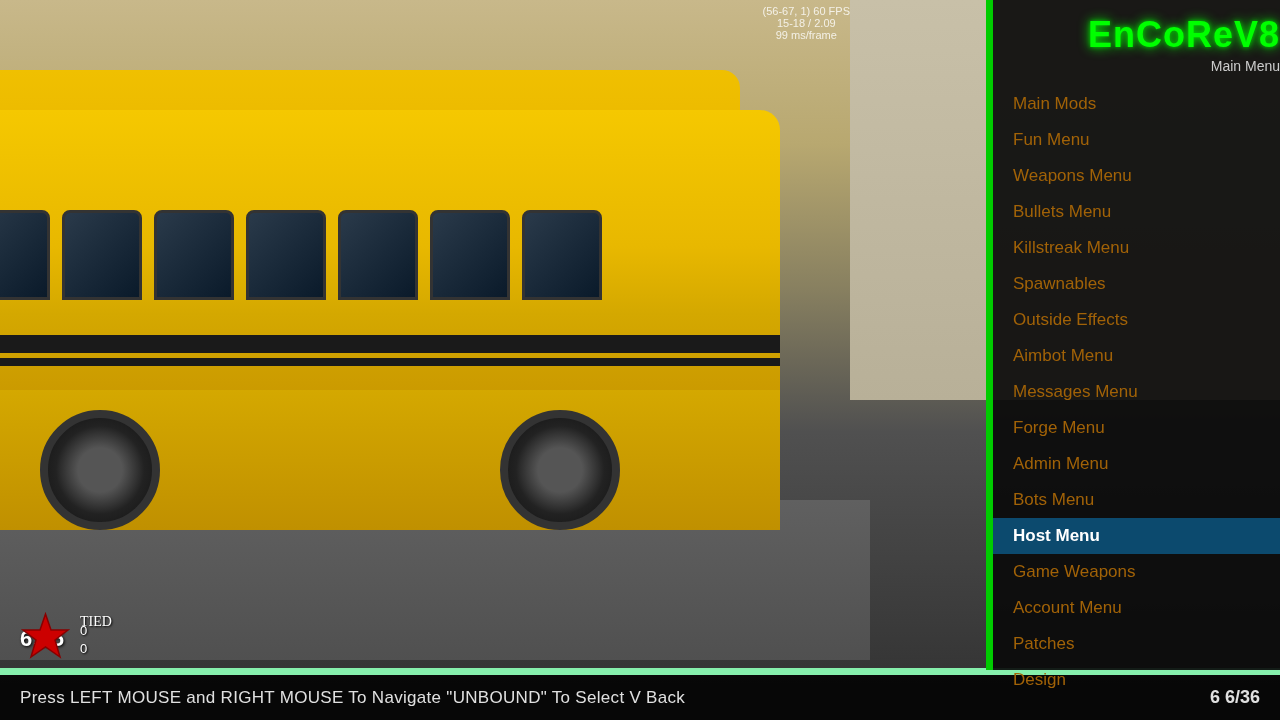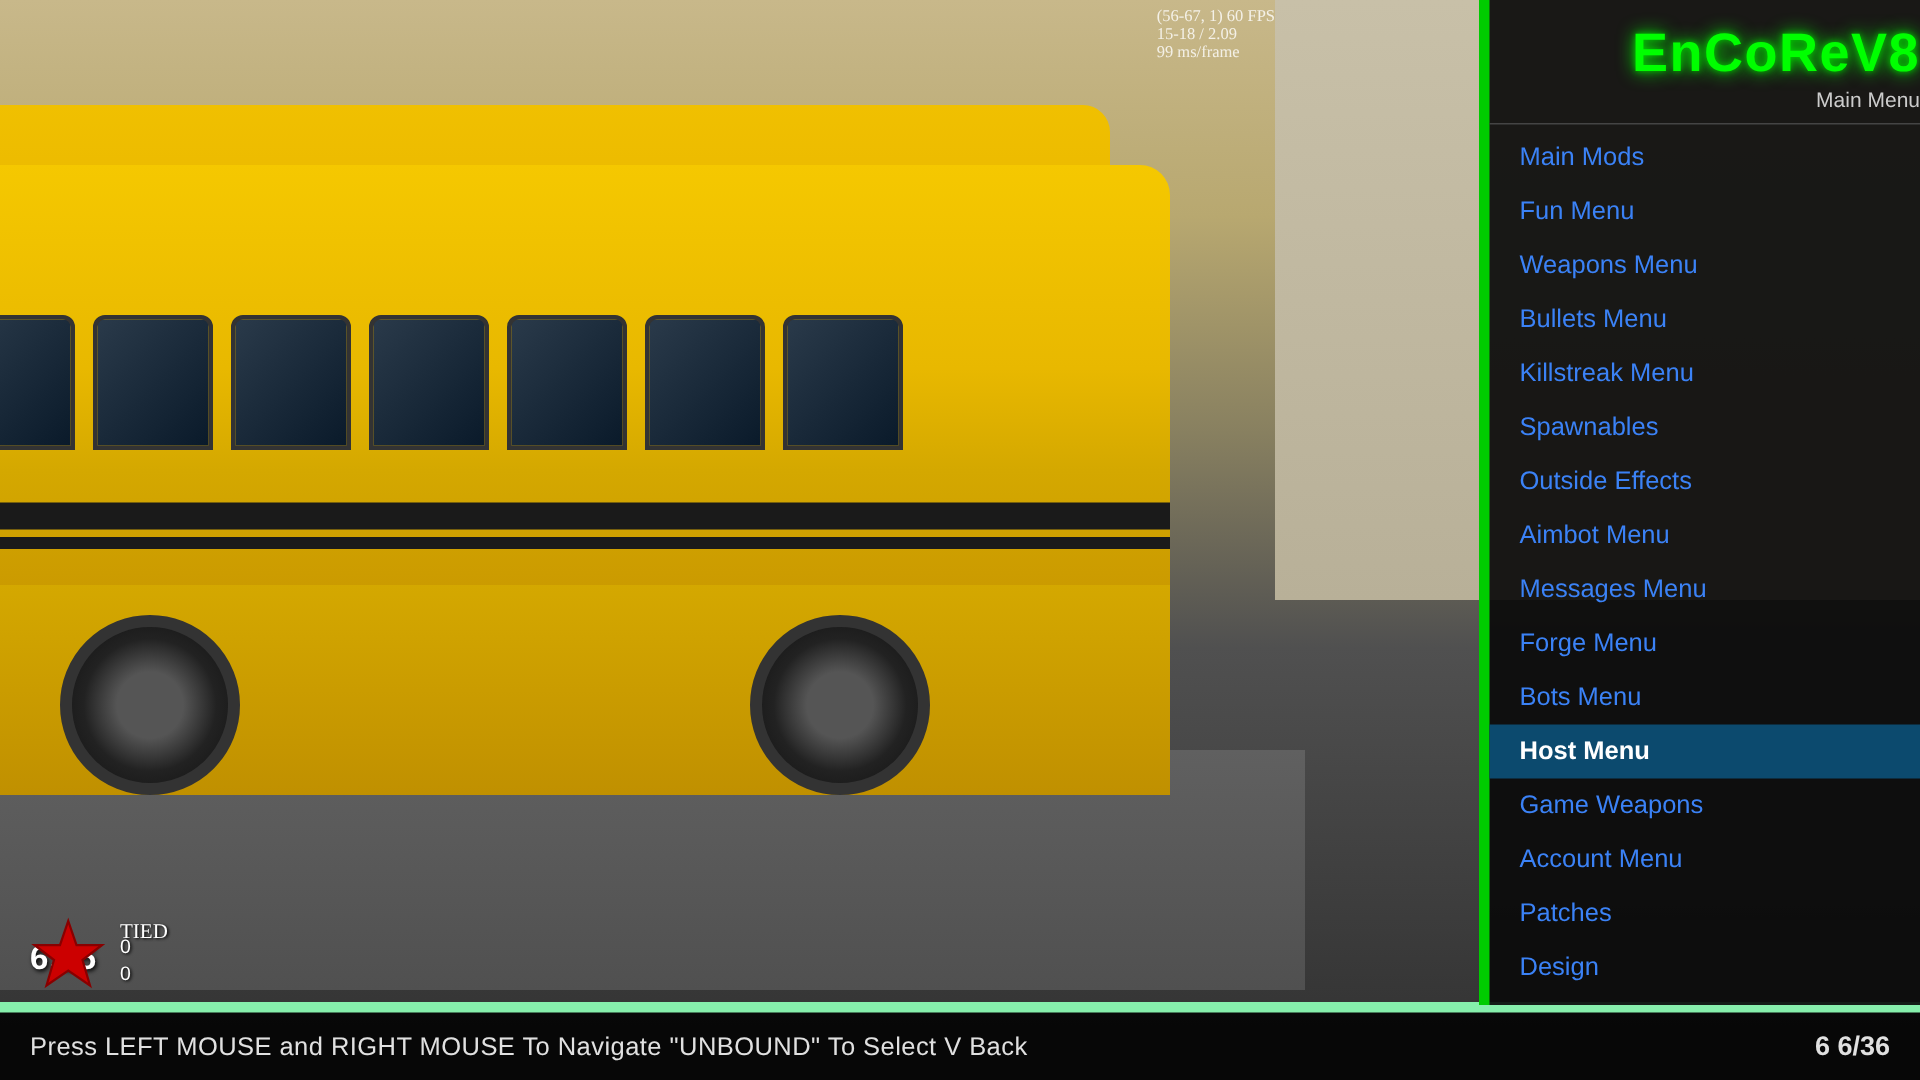--- a/index.html
+++ b/index.html
@@ -210,23 +210,23 @@
       line-height: 1.4;
     }
 
     
     .hud-fps {
       position: absolute;
       top: 5px;
       right: 430px;
       color: rgba(255,255,255,0.8);
       font-size: 11px;
-      font-family: Liberation Serif, serif;
-      z-index: 50;
-      text-align: left;
+      font-family: Liberation Sans, sans-serif;
+      z-index: 50;
+      text-align: center;
     }
 
     
     #menu-panel {
       position: absolute;
       top: 0;
       right: 0;
       width: 290px;
       height: 670px;
       background: rgba(10, 10, 10, 0.92);
@@ -264,21 +264,21 @@
 
     .menu-items {
       width: 100%;
       display: flex;
       flex-direction: column;
     }
 
     .menu-item {
       width: 100%;
       padding: 8px 20px;
-      color: #3b82f6;
+      color: #a16207;
       font-size: 17px;
       font-family: Arial, sans-serif;
       cursor: pointer;
       text-align: left;
       transition: background 0.1s;
     }
 
     .menu-item.selected {
       background: #0c4a6e;
       color: #ffffff;
@@ -354,20 +354,21 @@
   <div class="menu-item">Main Mods</div>
       <div class="menu-item">Fun Menu</div>
       <div class="menu-item">Weapons Menu</div>
       <div class="menu-item">Bullets Menu</div>
       <div class="menu-item">Killstreak Menu</div>
       <div class="menu-item">Spawnables</div>
       <div class="menu-item">Outside Effects</div>
       <div class="menu-item">Aimbot Menu</div>
       <div class="menu-item">Messages Menu</div>
       <div class="menu-item">Forge Menu</div>
+      <div class="menu-item">Admin Menu</div>
       <div class="menu-item">Bots Menu</div>
       <div class="menu-item selected">Host Menu</div>
       <div class="menu-item">Game Weapons</div>
       <div class="menu-item">Account Menu</div>
       <div class="menu-item">Patches</div>
       <div class="menu-item">Design</div>
     </div>
 </div>
 
 <div class="bottom-bar">

